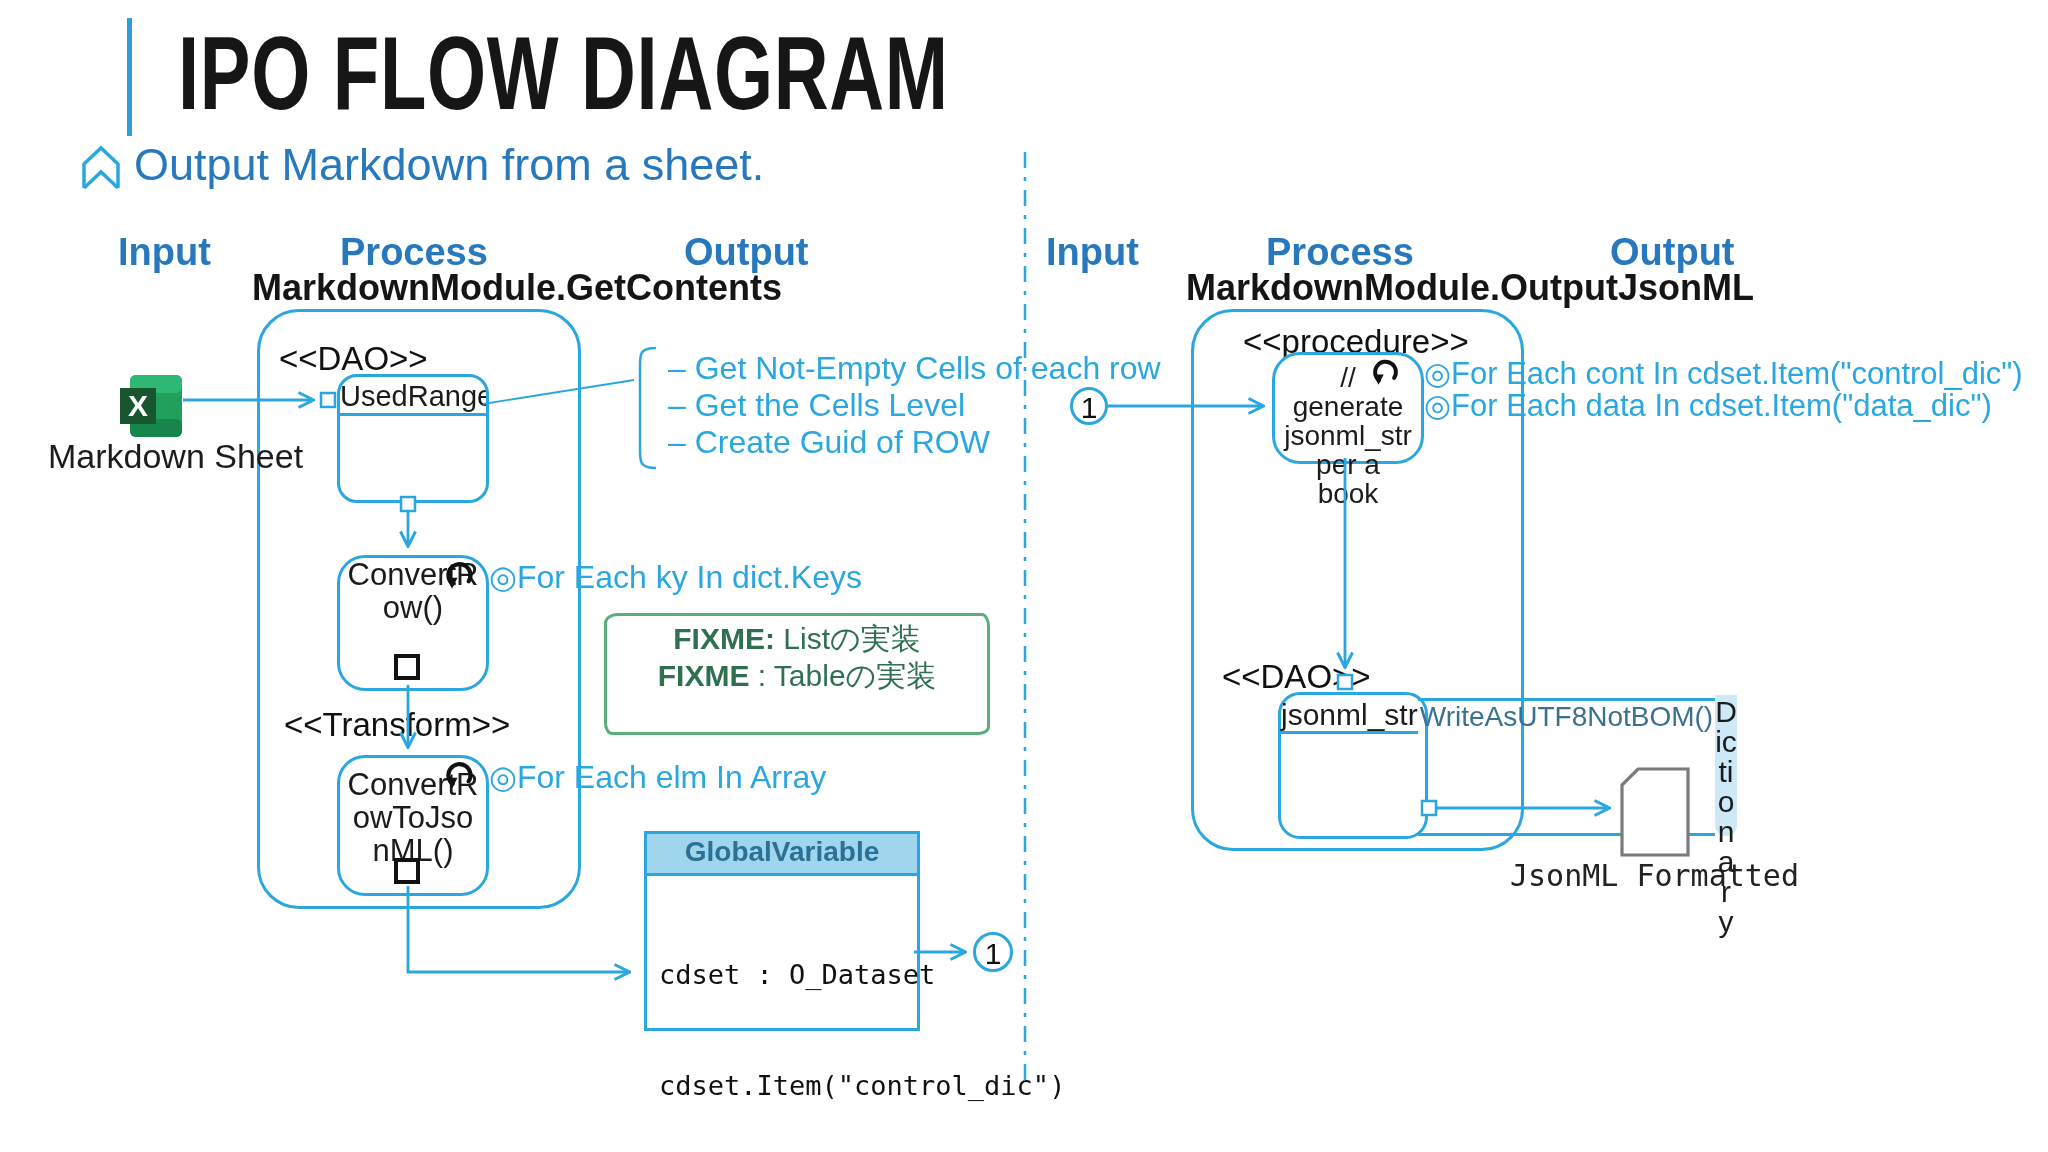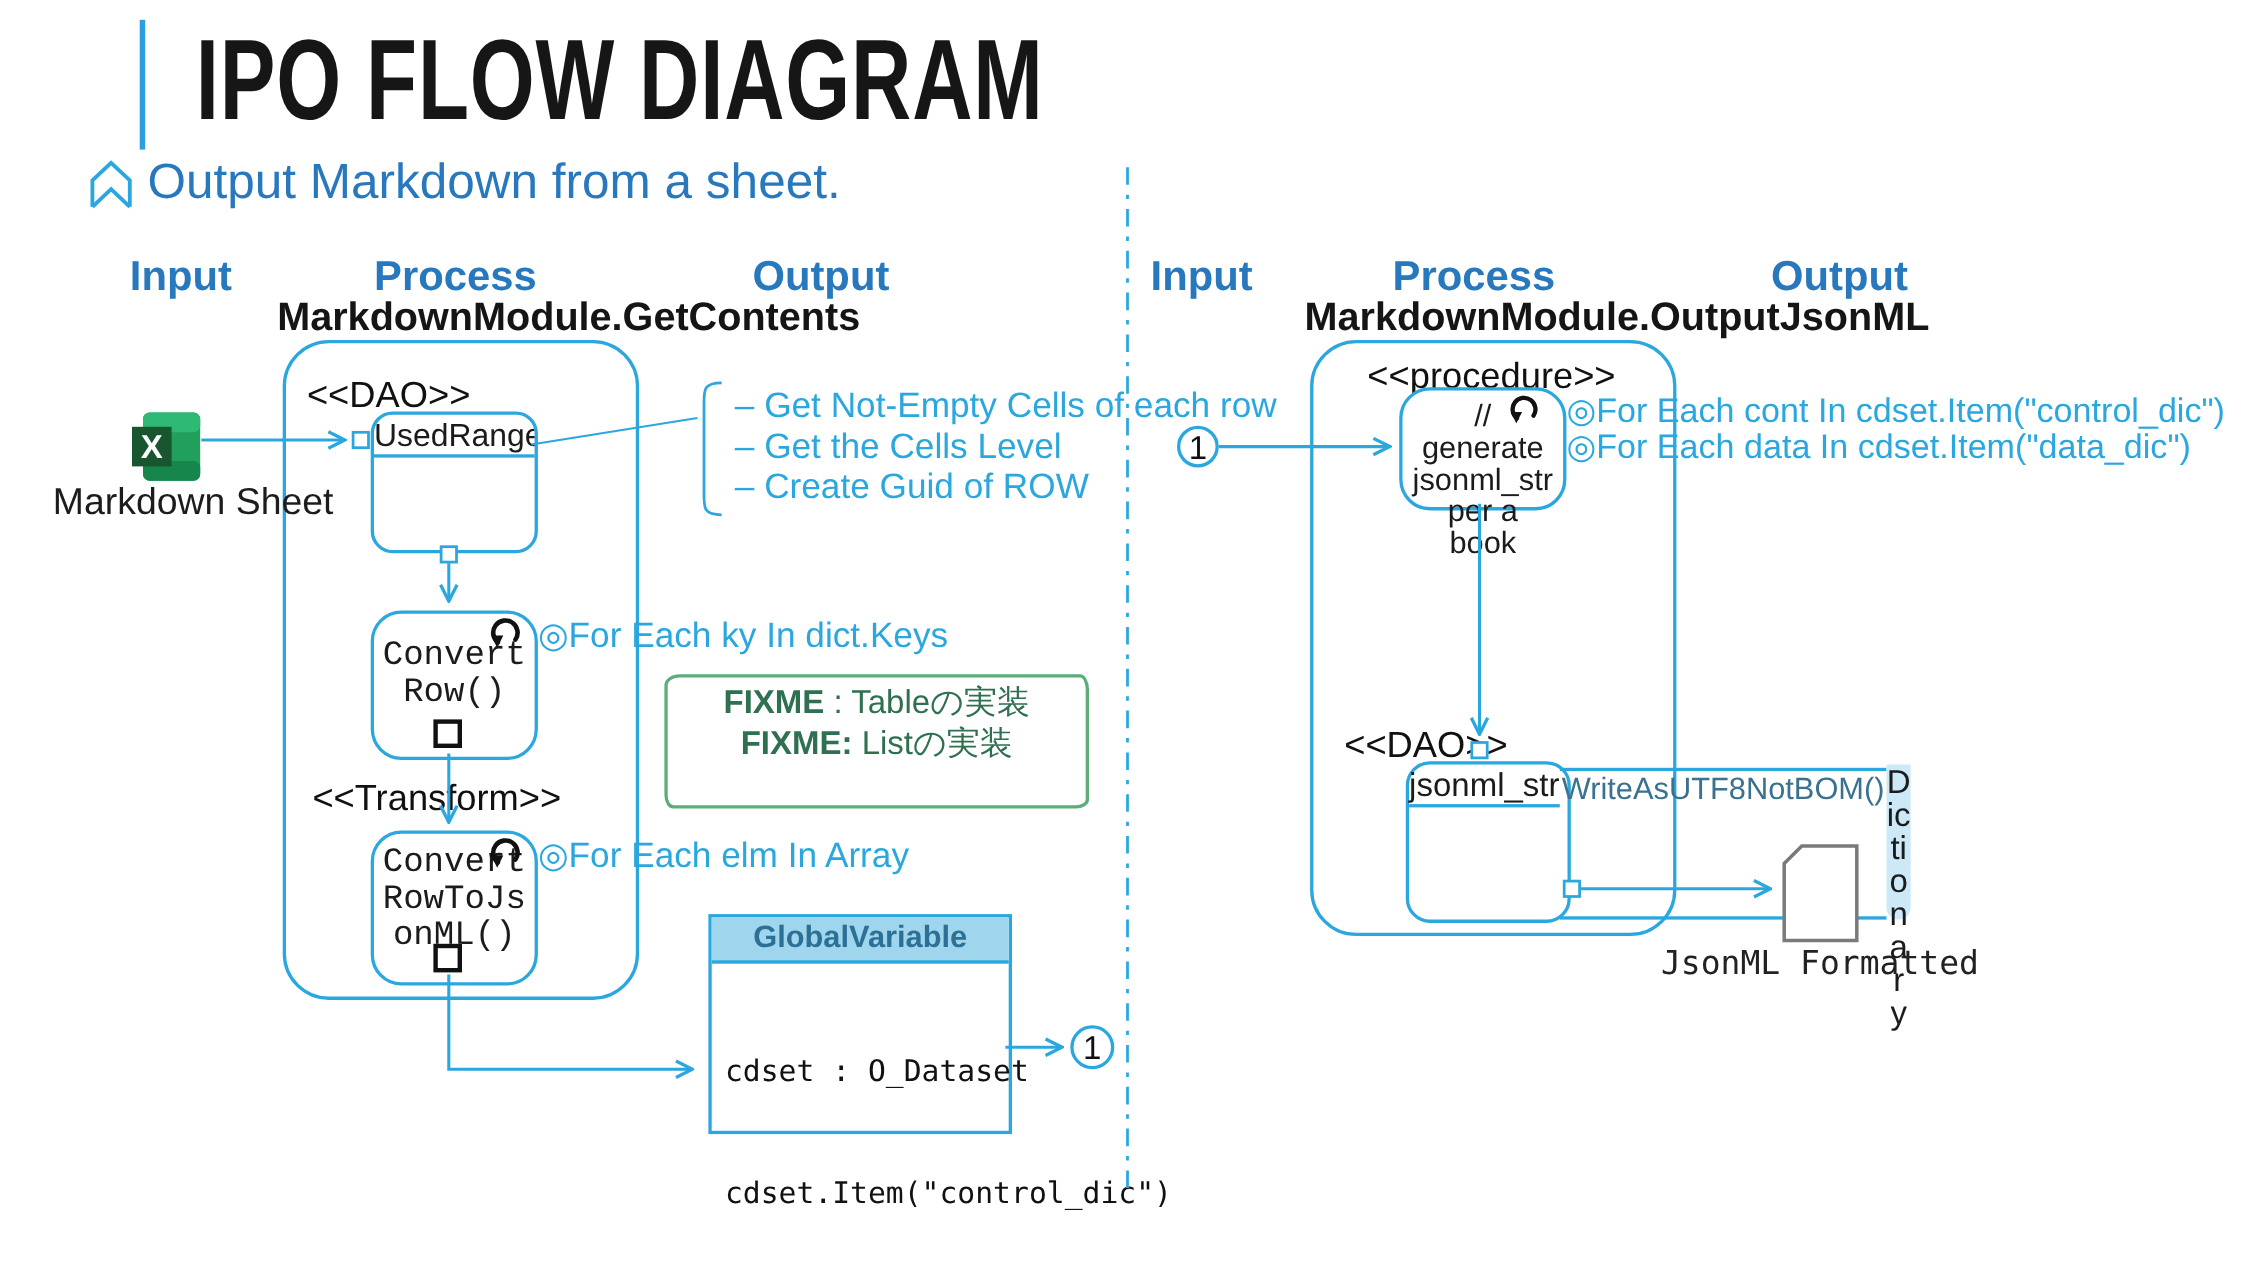--- a/index.html
+++ b/index.html
@@ -22,21 +22,21 @@
         display:flex;flex-direction:row;}
   .cbox .hd{font-size:29px;text-align:center;padding-top:3px;height:33px;
             border-bottom:3px solid #2aa7de;white-space:nowrap;}
   .cbox .mth{margin-top:3px;border-top:3px solid #2aa7de;border-bottom:3px solid #2aa7de;
              color:#3a7190;font-size:28px;line-height:27px;text-align:center;
              word-break:break-all;padding:2px 2px;flex:0 0 auto;}
   .cbox .res{flex:1 1 auto;background:#cde9f8;font-size:30px;text-align:center;
              padding-top:2px;word-break:break-all;line-height:30px;}
   .pbox{border:3px solid #2aa7de;border-radius:28px;background:#fff;}
   .pbox .lbl{font-size:31px;line-height:33px;text-align:center;word-break:break-all;
-             padding:22px 6px 0 6px;font-family:Liberation Mono, monospace;}
+             padding:0 6px 0 6px;}
   .genlbl{font-size:28px;line-height:29px;text-align:center;white-space:pre-line;padding-top:8px;}
   
   .cy-note{font-size:32px;color:#2aa7de;white-space:nowrap;}
   .note-lines div{font-size:32px;line-height:37px;color:#2aa7de;white-space:nowrap;}
   
   #fixme-box{left:604px;top:613px;width:380px;height:112px;border:3px solid #5bad7a;
              border-radius:14px 8px 12px 8px/10px 14px 8px 12px;color:#2f7050;
              text-align:center;padding-top:4px;}
   #fixme-box div{font-size:30px;line-height:37px;white-space:nowrap;}
   
@@ -113,22 +113,22 @@
   <div class="abs note-lines" style="left:668px;top:350px">
     <div>–  Get Not-Empty Cells of each row</div>
     <div>–  Get the Cells Level</div>
     <div>–  Create Guid of ROW</div>
   </div>
 
   <div class="abs cy-note" style="left:489px;top:558px">◎For Each ky In dict.Keys</div>
   <div class="abs cy-note" style="left:489px;top:758px">◎For Each elm In Array</div>
 
   <div class="abs" id="fixme-box">
+    <div><b>FIXME:</b><span> Listの実装</span></div>
     <div><b>FIXME</b><span> : Tableの実装</span></div>
-    <div><b>FIXME:</b><span> Listの実装</span></div>
   </div>
 
   <div class="abs" id="gv-box">
     <div id="gv-header">GlobalVariable</div>
     <div id="gv-body">
       <div>cdset : O_Dataset</div>
       <div>cdset.Item("control_dic")</div>
       
     </div>
   </div>

